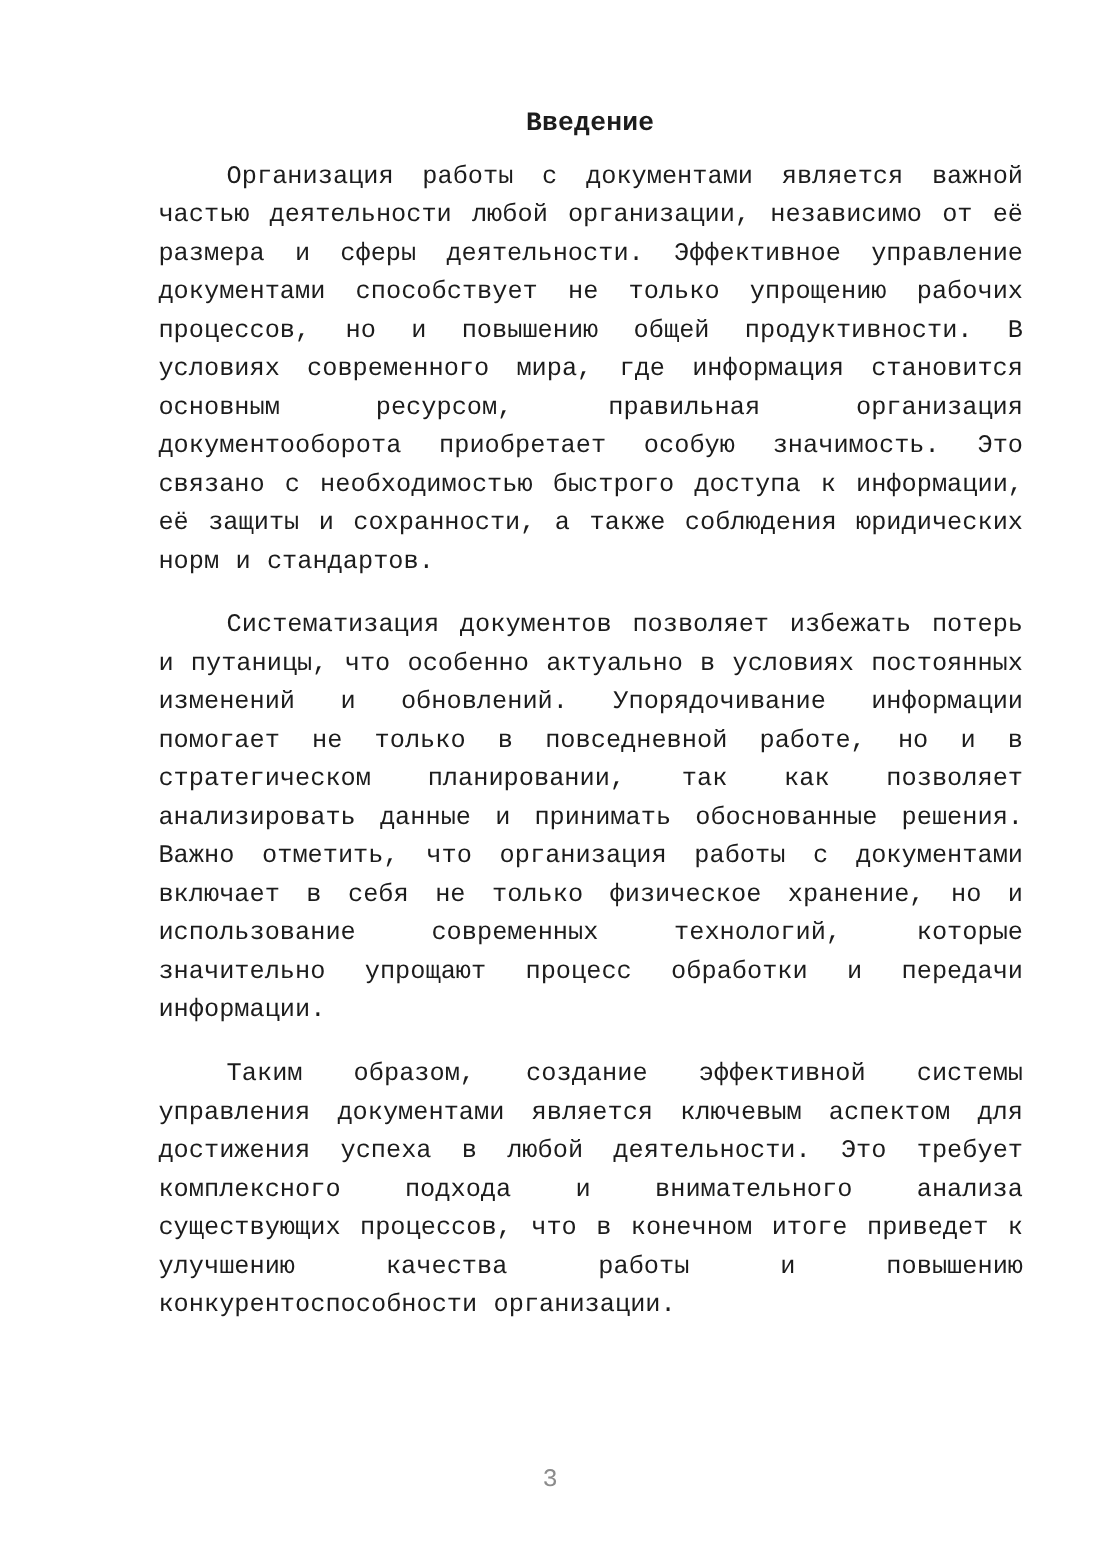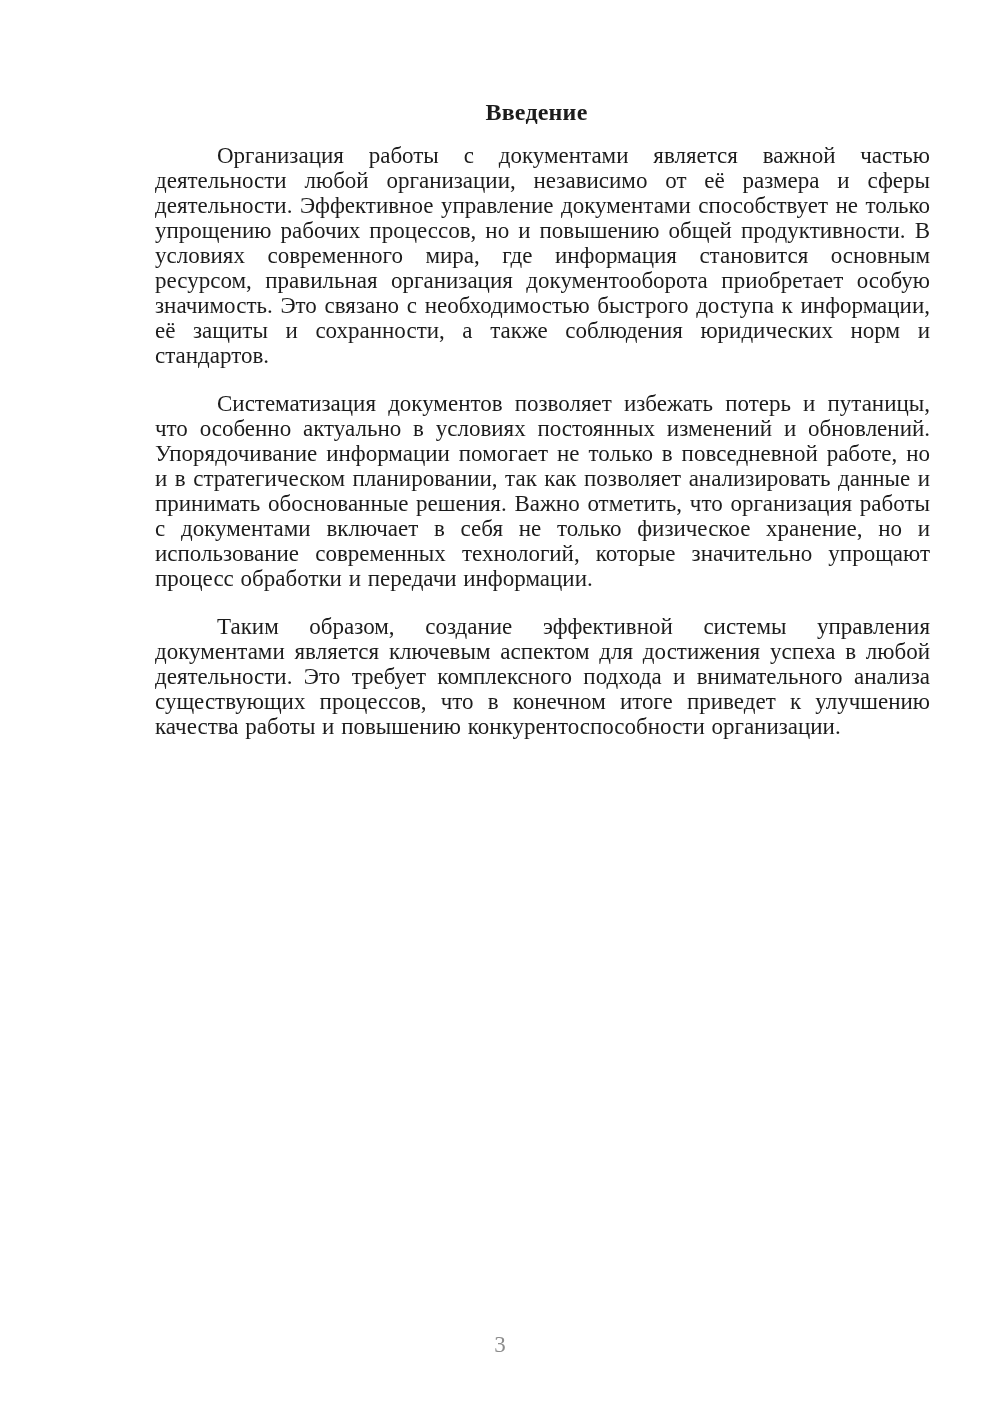--- a/index.html
+++ b/index.html
@@ -6,45 +6,45 @@
   html, body {
     margin: 0;
     padding: 0;
     background: #ffffff;
   }
   .page {
     position: relative;
     width: 1000px;
     height: 1414px;
     background: #ffffff;
-    font-family: Liberation Serif, serif;
+    font-family: Liberation Mono, monospace;
     color: #1c1c1c;
     overflow: hidden;
   }
   .content {
     position: absolute;
     left: 143px;
     top: 95px;
     width: 787px;
   }
   .doc-title {
     font-size: 24px;
     font-weight: bold;
     text-align: center;
     line-height: 35px;
     margin: 0 0 13px 0;
     letter-spacing: 0.2px;
   }
   .body-paragraph {
     font-size: 23px;
-    line-height: 25px;
+    line-height: 35px;
     text-align: justify;
     text-align-last: left;
     text-indent: 62px;
-    margin: 0 0 23px 12px;
+    margin: 0 0 23px 1px;
     word-spacing: 1px;
   }
   .page-footer {
     position: absolute;
     left: 0;
     top: 1330px;
     width: 100%;
     text-align: center;
   }
   .page-number {

